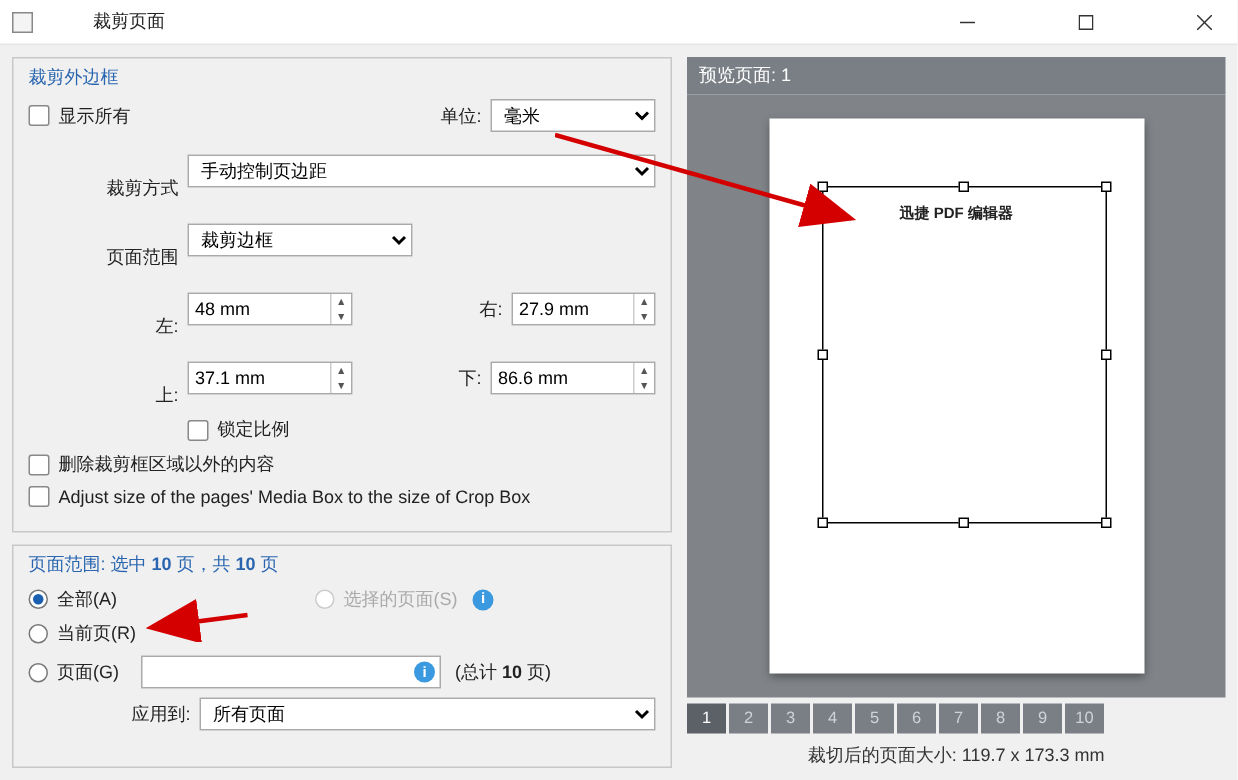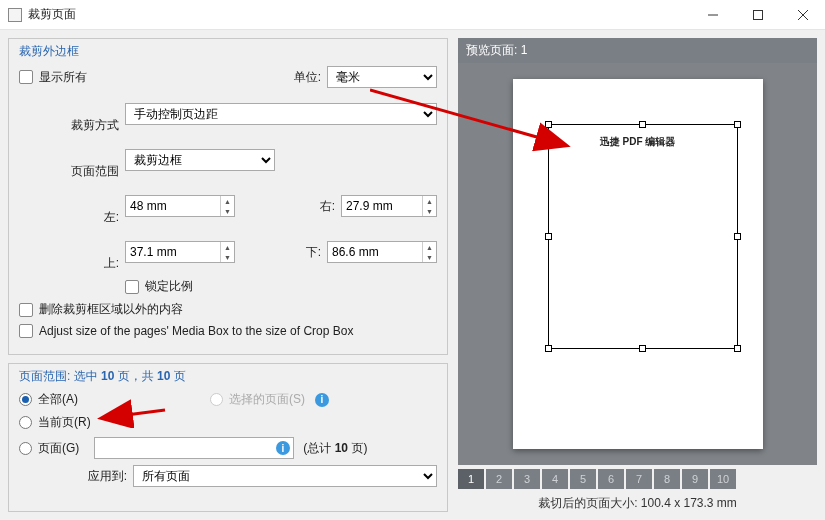--- a/index.html
+++ b/index.html
@@ -1,17 +1,17 @@
 <!DOCTYPE html>
 <html><head>
 <meta charset="utf-8">
 <style>
 * { box-sizing: border-box; margin: 0; padding: 0; }
 body { font-family: "Microsoft YaHei", "Segoe UI", sans-serif; font-size: 12px; color: #222; background: #fff; width: 825px; height: 520px; overflow: hidden; position: relative; }
-.titlebar { height: 30px; display: flex; align-items: center; padding-left: 8px; border-bottom: 1px solid #e5e5e5; }
+.titlebar { height: 30px; display: flex; align-items: center; padding-left: 8px; border-bottom: 1px solid #e5e5e5; gap: 34px; }
 .titlebar .icon { width: 14px; height: 14px; border: 1px solid #888; margin-right: 6px; background: #f4f4f4; }
 .titlebar .spacer { flex: 1; }
 .winbtn { width: 45px; height: 29px; display: flex; align-items: center; justify-content: center; color: #333; }
 .winbtn svg { width: 10px; height: 10px; }
 .content { display: flex; height: 490px; background: #f0f0f0; padding: 8px; gap: 10px; }
 .left { width: 440px; display: flex; flex-direction: column; gap: 8px; }
 .right { flex: 1; display: flex; flex-direction: column; }
 .group { border: 1px solid #c8c8c8; background: #f0f0f0; padding: 8px 10px 10px; }
 .group-title { color: #2a66b0; font-size: 12px; margin: -4px 0 6px 0; }
 .row { display: flex; align-items: center; gap: 6px; margin-bottom: 6px; }
@@ -193,21 +193,21 @@
         <div>2</div>
         <div>3</div>
         <div>4</div>
         <div>5</div>
         <div>6</div>
         <div>7</div>
         <div>8</div>
         <div>9</div>
         <div>10</div>
       </div>
-    <div class="size-text">裁切后的页面大小:  100.4 x 173.3  mm</div>
+    <div class="size-text">裁切后的页面大小:  119.7 x 173.3  mm</div>
   </div>
 </div>
 
 <svg class="arrow-svg" style="left:370px;top:60px" width="220" height="100">
   <defs>
       <marker id="ah1" markerWidth="12" markerHeight="10" refX="10" refY="5" orient="auto">
         <polygon points="0,0 12,5 0,10" fill="#d40000"></polygon>
       </marker>
     </defs>
   <line x1="0" y1="30" x2="195" y2="85" stroke="#d40000" stroke-width="3" marker-end="url(#ah1)"></line>

